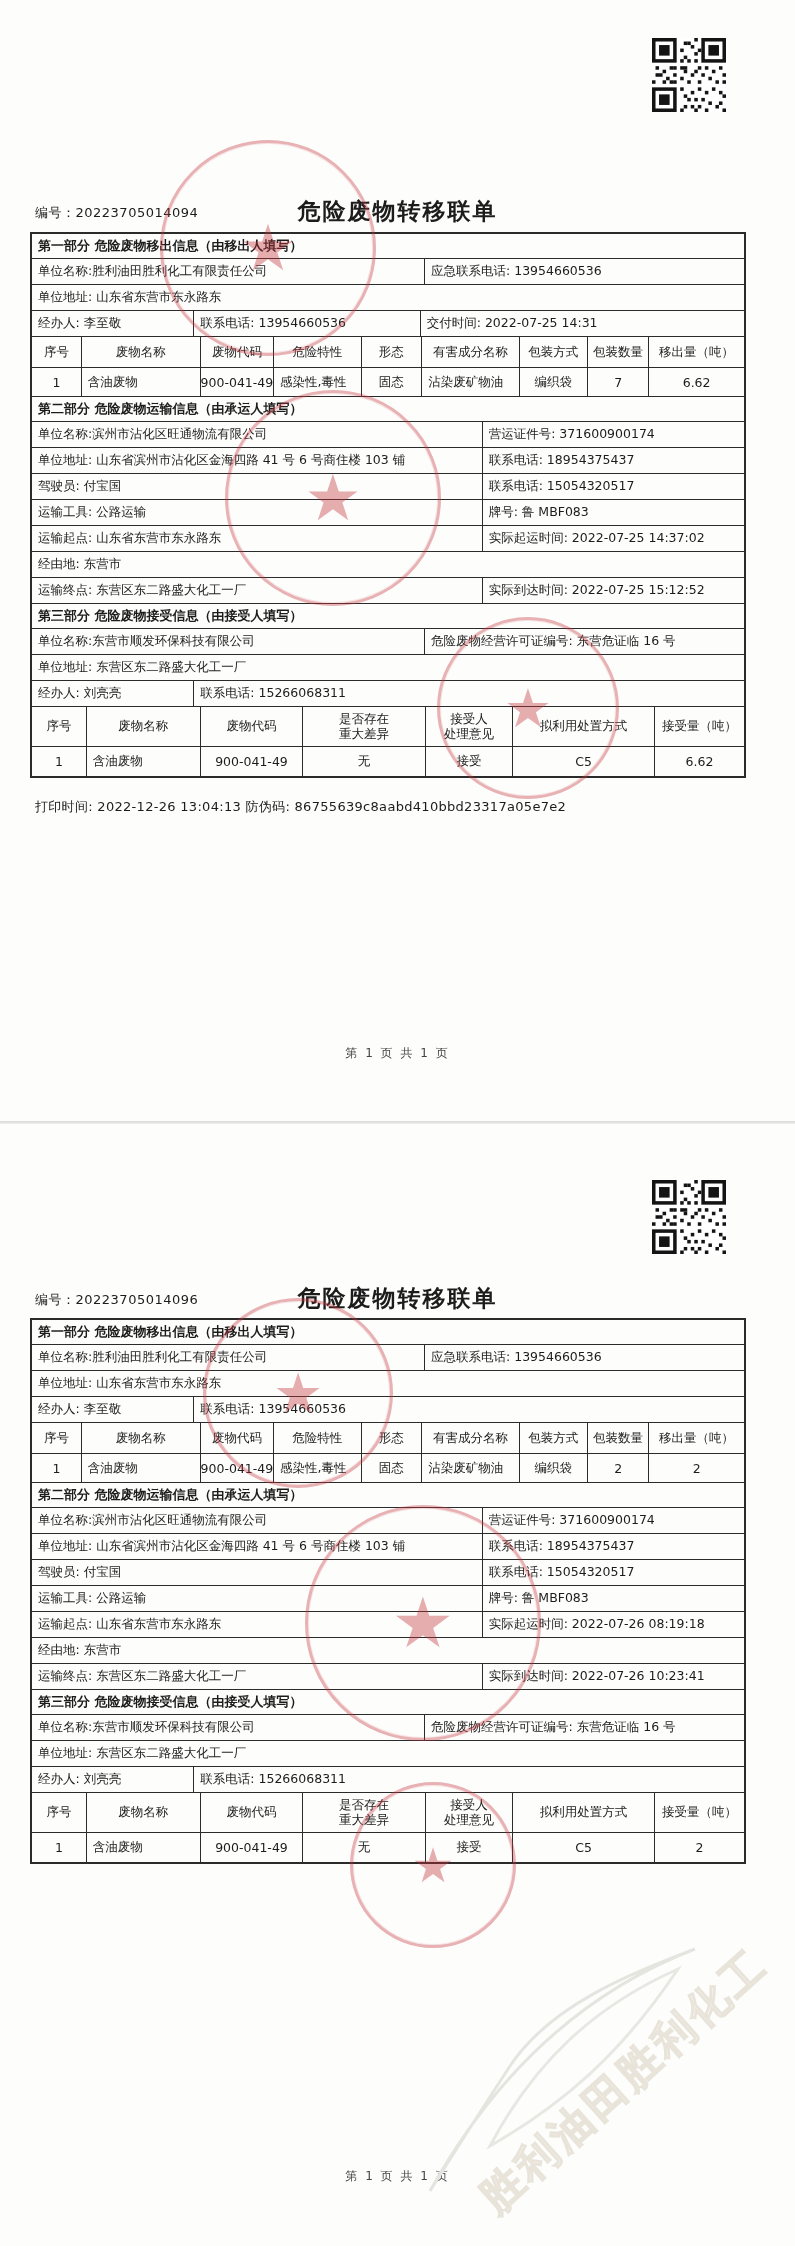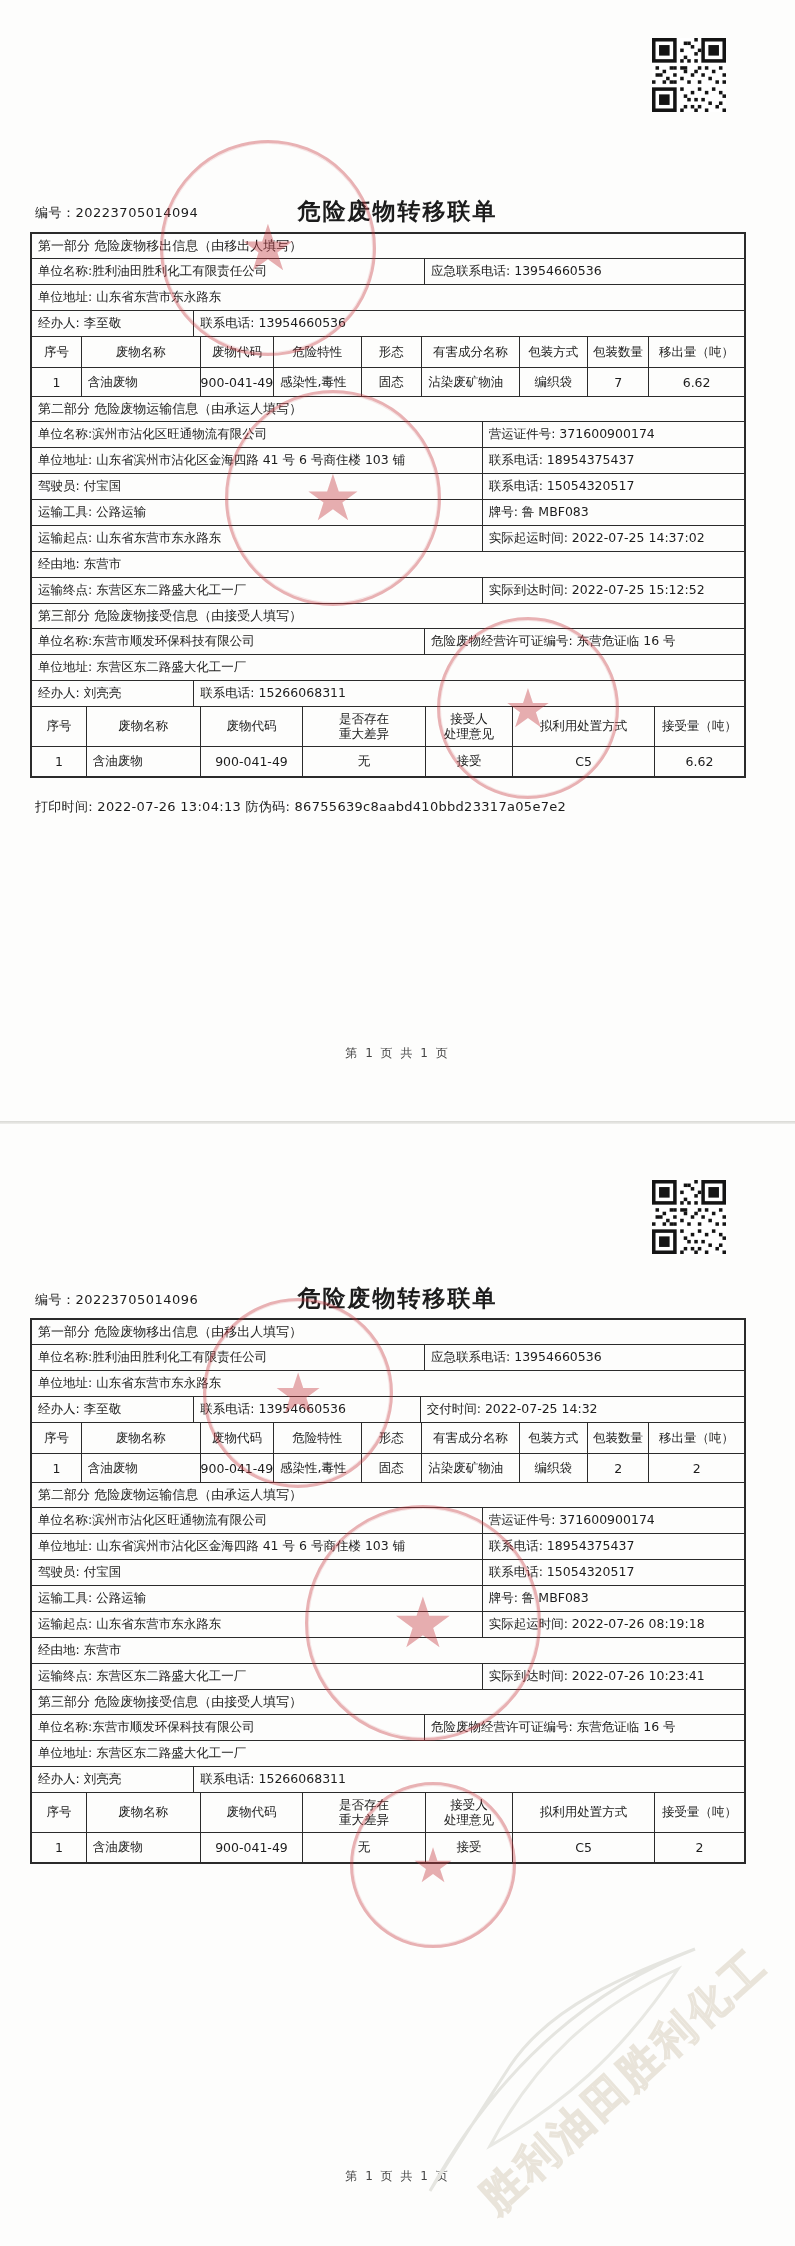--- a/index.html
+++ b/index.html
@@ -16,21 +16,21 @@
   .title{position:absolute;left:0;right:0;top:0;margin:0;text-align:center;
     font-size:23px;font-weight:bold;letter-spacing:2px;}
   .grid{position:absolute;left:30px;width:716px;border:2px solid #2b2b2b;background:rgba(255,255,255,.0);box-sizing:border-box;}
   .row{display:flex;border-bottom:1px solid #2b2b2b;height:26px;box-sizing:border-box;}
   .row:last-child{border-bottom:none;}
   .c{border-right:1px solid #2b2b2b;padding:0 6px;display:flex;align-items:center;
      overflow:hidden;white-space:nowrap;font-size:12.5px;box-sizing:border-box;}
   .c:last-child{border-right:none;}
   .grow{flex:1;}
   .ph{height:25px;}
-  .ph .c{font-weight:normal;font-size:13px;border-right:none;text-align:center;}
+  .ph .c{font-weight:bold;font-size:13px;border-right:none;text-align:center;}
   .wth{height:31px;}
   .wtd{height:29px;}
   .rth{height:40px;}
   .rtd{height:29px;}
   .cent{justify-content:center;padding:0 2px;text-align:center;}
   .rth .c{white-space:pre-line;line-height:1.15;text-align:center;justify-content:center;}
   .wA{width:55.2%}.wB{width:22.8%}.wC{width:31.8%}.wD{width:63.3%}
   .k1{width:7%}.k2{width:16.7%}.k3{width:10.3%}.k4{width:12.3%}.k5{width:8.5%}
   .k6{width:13.7%}.k7{width:9.6%}.k8{width:8.6%}.k9{flex:1}
   .m1{width:7.7%}.m2{width:16%}.m3{width:14.4%}.m4{width:17.2%}.m5{width:12.3%}
@@ -147,20 +147,21 @@
     <div class="row">
       <div class="c wA">单位名称:胜利油田胜利化工有限责任公司</div>
       <div class="c grow">应急联系电话: 13954660536</div>
     </div>
     <div class="row">
         <div class="c grow">单位地址: 山东省东营市东永路东</div>
       </div>
     <div class="row">
       <div class="c wB">经办人: 李至敬</div>
       <div class="c wC">联系电话: 13954660536</div>
+      <div class="c grow">交付时间: 2022-07-25 14:31</div>
     </div>
     <div class="row wth">
       <div class="c cent k1">序号</div>
       <div class="c cent k2">废物名称</div>
       <div class="c cent k3">废物代码</div>
       <div class="c cent k4">危险特性</div>
       <div class="c cent k5">形态</div>
       <div class="c cent k6">有害成分名称</div>
       <div class="c cent k7">包装方式</div>
       <div class="c cent k8">包装数量</div>
@@ -236,21 +237,21 @@
       <div class="c cent m1">1</div>
       <div class="c m2">含油废物</div>
       <div class="c cent m3">900-041-49</div>
       <div class="c cent m4">无</div>
       <div class="c cent m5">接受</div>
       <div class="c cent m6">C5</div>
       <div class="c cent m7">6.62</div>
     </div>
   </div>
 
-  <div class="printline" style="top:798px">打印时间: 2022-07-26 13:04:13 防伪码: 86755639c8aabd410bbd23317a05e7e2</div>
+  <div class="printline" style="top:798px">打印时间: 2022-12-26 13:04:13 防伪码: 86755639c8aabd410bbd23317a05e7e2</div>
   <div class="pagefooter" style="top:1045px">第 1 页 共 1 页</div>
 
   <div class="stamp" style="left:160px;top:140px;width:210px;height:210px;font-size:64px"></div>
   <div class="stamp" style="left:225px;top:390px;width:210px;height:210px;font-size:64px"></div>
   <div class="stamp" style="left:437px;top:617px;width:176px;height:176px;font-size:54px"></div>
 </section>
 
 <div class="page-gap" style="top:1121px"></div>
 
 <section class="doc" style="top:1123px">
@@ -270,21 +271,20 @@
     <div class="row">
       <div class="c wA">单位名称:胜利油田胜利化工有限责任公司</div>
       <div class="c grow">应急联系电话: 13954660536</div>
     </div>
     <div class="row">
         <div class="c grow">单位地址: 山东省东营市东永路东</div>
       </div>
     <div class="row">
       <div class="c wB">经办人: 李至敬</div>
       <div class="c wC">联系电话: 13954660536</div>
-      <div class="c grow">交付时间: 2022-07-25 14:32</div>
     </div>
     <div class="row wth">
       <div class="c cent k1">序号</div>
       <div class="c cent k2">废物名称</div>
       <div class="c cent k3">废物代码</div>
       <div class="c cent k4">危险特性</div>
       <div class="c cent k5">形态</div>
       <div class="c cent k6">有害成分名称</div>
       <div class="c cent k7">包装方式</div>
       <div class="c cent k8">包装数量</div>

